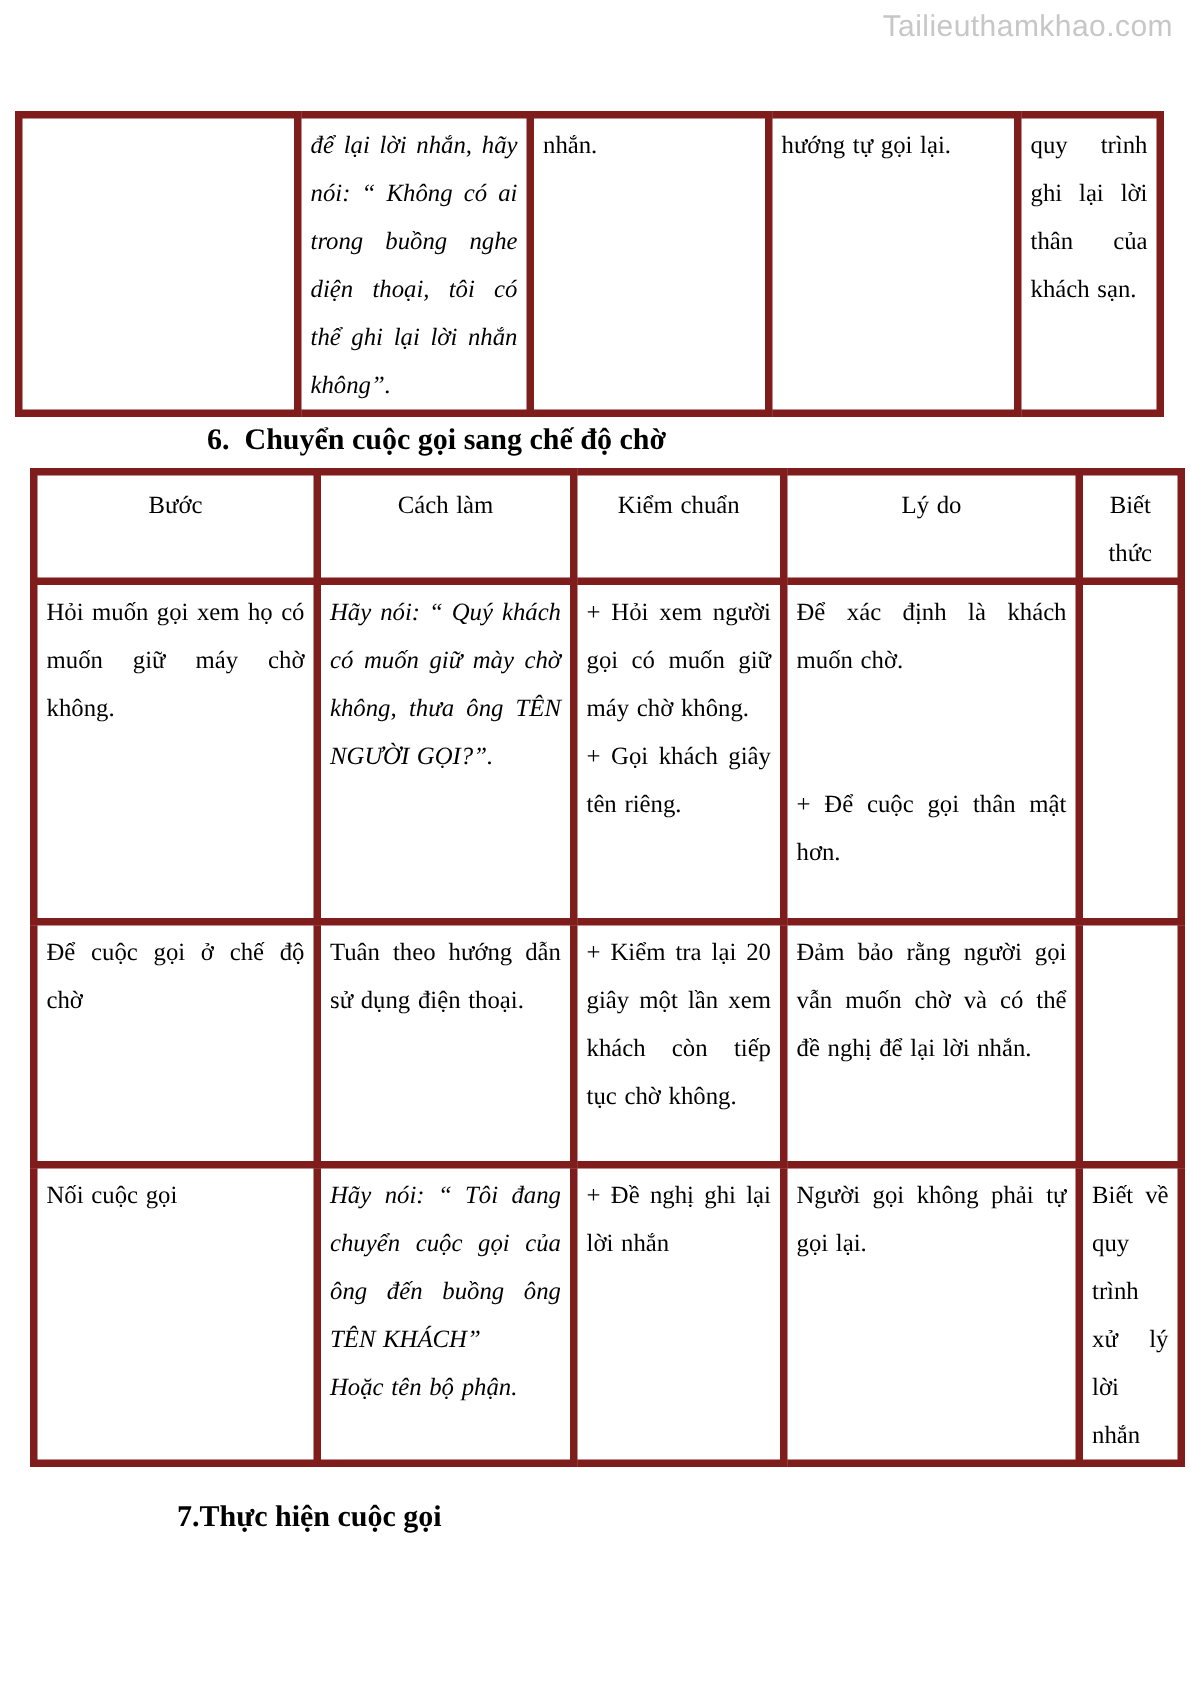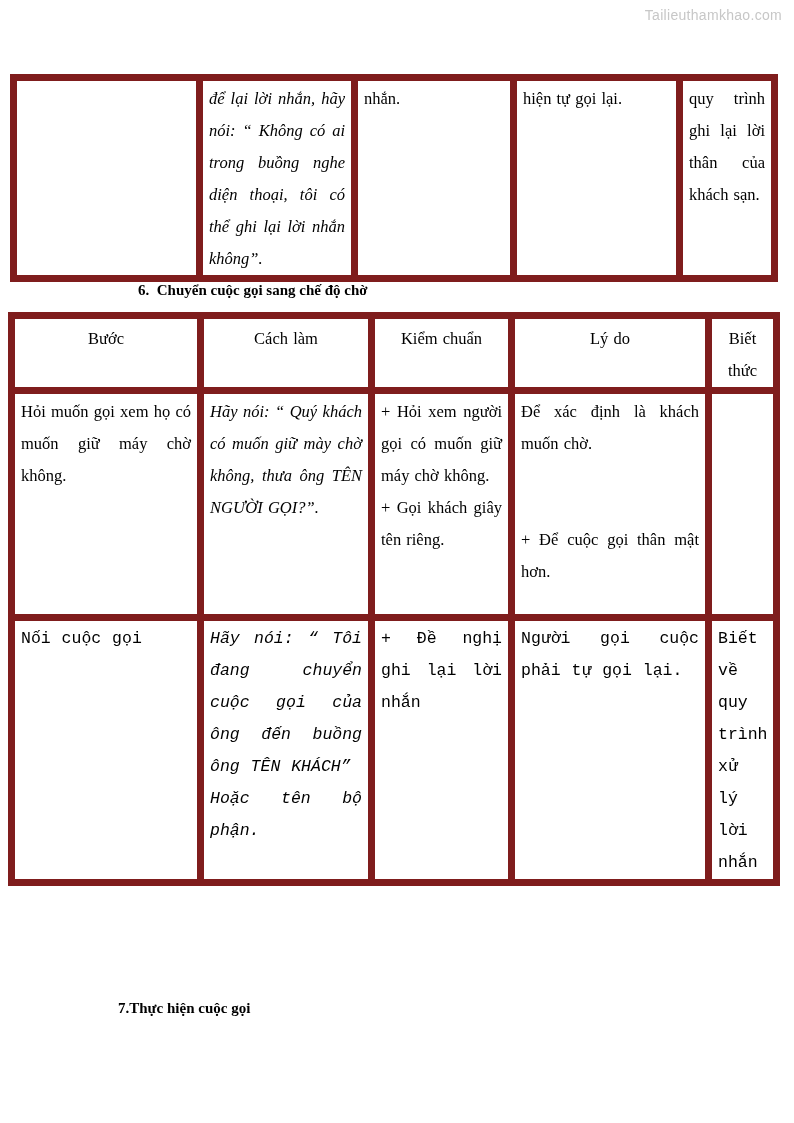--- a/index.html
+++ b/index.html
@@ -13,59 +13,59 @@
   .page {
     position:relative;
     width:794px; height:1123px;
     background:#fff;
     overflow:hidden;
   }
   .watermark {
     position:absolute;
     top:7px; right:12px;
     font-family:"Liberation Sans", sans-serif;
-    font-size:14px;
+    font-size:20px;
     color:#c7c7c7;
     letter-spacing:0.3px;
   }
   table {
     position:absolute;
     border-collapse:collapse;
     table-layout:fixed;
   }
   td, th {
-    border:7px solid #7f1d1d;
+    border:5px solid #7f1d1d;
     vertical-align:top;
     padding:2px 6px 0 6px;
     font-size:16.5px;
     line-height:32px;
     font-weight:normal;
     text-align:justify;
     white-space:pre-line;
     overflow:hidden;
     word-spacing:1px;
     margin-left:48px;
   }
   th {
     text-align:center;
     white-space:normal;
     padding-top:4px;
   }
   .t1 { left:10px; top:74px; width:761px; }
   .t1 tr { height:193px; }
-  .t2 { left:8px; top:312px; width:765px; }
+  .t2 { left:20px; top:312px; width:765px; }
   .t2 tr.hrow { height:66px; }
   .t2 tr.r1 { height:227px; }
   .t2 tr.r2 { height:162px; }
-  .t2 tr.r3 { height:194px;font-family:Liberation Mono, monospace; }
+  .t2 tr.r3 { height:194px; }
   .italic { font-style:italic; }
   .heading {
     position:absolute;
     font-weight:bold;
-    font-size:15px;
+    font-size:20px;
     white-space:pre;
   }
   .h6 { left:138px; top:282px; }
   .h7 { left:118px; top:1000px;text-align:center; }
 </style>
 </head>
 <body>
 
 <div class="page">
 
@@ -77,21 +77,21 @@
         <col style="width:155px">
         <col style="width:159px">
         <col style="width:166px">
         <col style="width:95px">
     </colgroup>
     <tbody>
         <tr>
       <td></td>
       <td class="italic">để lại lời nhắn, hãy nói: “ Không có ai trong buồng nghe diện thoại, tôi có thể ghi lại lời nhắn không”.</td>
       <td>nhắn.</td>
-      <td>hiện tự gọi lại.</td>
+      <td>hướng tự gọi lại.</td>
       <td>quy trình ghi lại lời thân của khách sạn.</td>
     </tr>
   </tbody>
     </table>
 
   <div class="heading h6">6.  Chuyển cuộc gọi sang chế độ chờ</div>
 
   <table class="t2">
     <colgroup>
       <col style="width:189px">
@@ -112,26 +112,33 @@
       <td>Hỏi muốn gọi xem họ có muốn giữ máy chờ không.</td>
       <td class="italic">Hãy nói: “ Quý khách có muốn giữ mày chờ không, thưa ông TÊN NGƯỜI GỌI?”.</td>
       <td>+ Hỏi xem người gọi có muốn giữ máy chờ không.
 + Gọi khách giây tên riêng.</td>
       <td>Để xác định là khách muốn chờ.
 
 
 + Để cuộc gọi thân mật hơn.</td>
       <td></td>
     </tr>
+    <tr class="r2">
+      <td>Để cuộc gọi ở chế độ chờ</td>
+      <td>Tuân theo hướng dẫn sử dụng điện thoại.</td>
+      <td>+ Kiểm tra lại 20 giây một lần xem khách còn tiếp tục chờ không.</td>
+      <td>Đảm bảo rằng người gọi vẫn muốn chờ và có thể đề nghị để lại lời nhắn.</td>
+      <td></td>
+    </tr>
     <tr class="r3">
       <td>Nối cuộc gọi</td>
       <td class="italic">Hãy nói: “ Tôi đang chuyển cuộc gọi của ông  đến buồng ông TÊN KHÁCH”
 Hoặc tên bộ phận.</td>
       <td>+ Đề nghị ghi lại lời nhắn</td>
-      <td>Người gọi cuộc phải tự gọi lại.</td>
+      <td>Người gọi không phải tự gọi lại.</td>
       <td>Biết về quy trình xử lý lời nhắn</td>
     </tr>
   </tbody>
     </table>
 
   <div class="heading h7">7.Thực hiện cuộc gọi</div>
 
 </div>
 
 </body></html>

